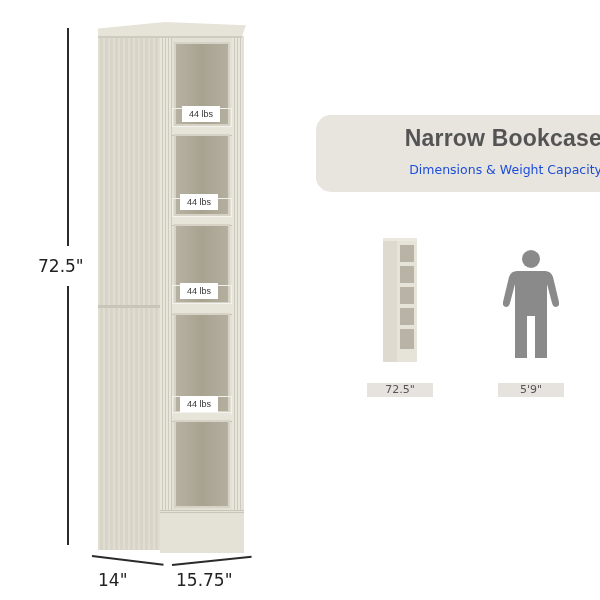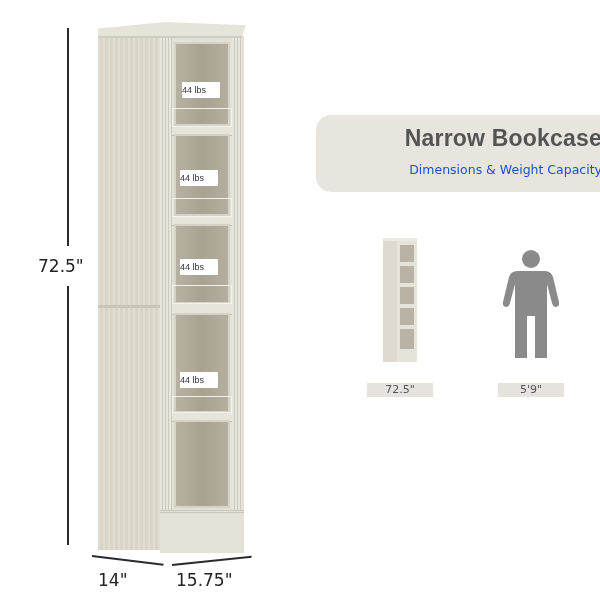--- a/index.html
+++ b/index.html
@@ -22,21 +22,21 @@
                 background:repeating-linear-gradient(90deg,#e9e6dc 0 2px,#cdc9bd 2px 3px); }
   .pilaster-r { position:absolute; left:134px; top:14px; width:10px; height:488px;
                 background:repeating-linear-gradient(90deg,#e9e6dc 0 2px,#cdc9bd 2px 3px); }
   .cubby { position:absolute; left:76px; width:56px; background:linear-gradient(90deg,#b7b2a2,#a8a391 50%,#b4af9f);
            box-shadow: inset 0 0 0 2px #d6d2c5; }
   .shelf { position:absolute; left:74px; width:60px; height:8px; background:#e7e4da; border-top:1px solid #f4f2ec; border-bottom:1px solid #c4c0b3; }
   .base { position:absolute; left:62px; top:488px; width:84px; height:40px; background:#e4e1d7;
           border-top:3px double #c9c5b9; }
 
   .weight-tag { position:absolute; width:38px; height:16px; background:#ffffff; color:#333;
-                font-size:9px; text-align:left; line-height:16px; font-family:"Liberation Sans", sans-serif; }
+                font-size:9px; text-align:center; line-height:16px; font-family:"Liberation Sans", sans-serif;margin-top:24px; }
   .weight-bar { position:absolute; height:18px; border:1px solid #f2f0ea; border-bottom:none; }
 
   
   .depth-line { position:absolute; height:2px; background:#2b2b2b; transform-origin:left center; }
 
   
   .banner { position:absolute; left:316px; top:115px; width:300px; height:77px; background:#e8e5df;border-radius:15px; }
   .title { position:absolute; right:14px; top:10px; font-size:23px; font-weight:bold; color:#545454;
            font-family:"Liberation Sans", sans-serif; letter-spacing:0.2px; }
   .subtitle { position:absolute; right:14px; top:47px; font-size:12.5px; color:#1d4ed8; }

